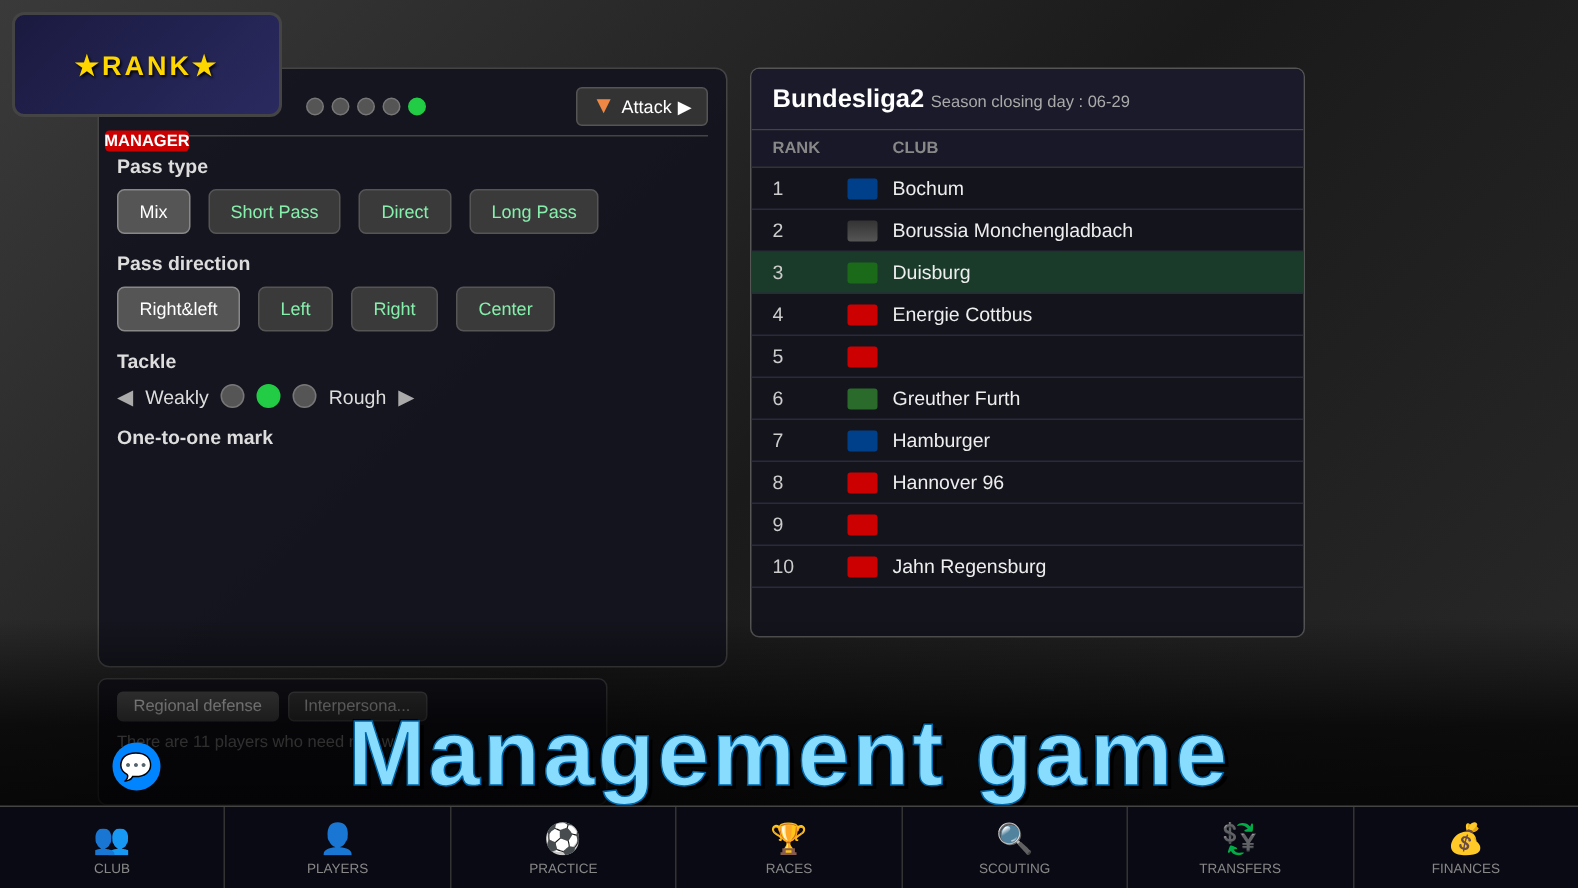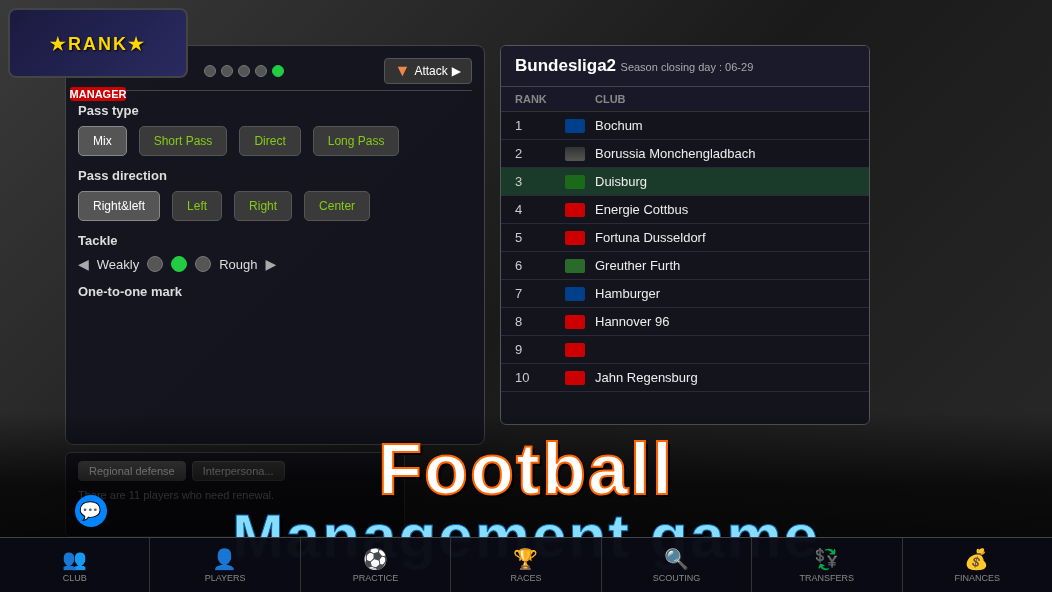--- a/index.html
+++ b/index.html
@@ -133,21 +133,21 @@
 
     .button-group {
       display: flex;
       gap: 12px;
       margin-bottom: 4px;
     }
     .tactic-btn {
       background: #3a3a3a;
       border: 1px solid #555;
       border-radius: 5px;
-      color: #84cc16;
+      color: #86efac;
       font-size: 12px;
       padding: 7px 14px;
       cursor: pointer;
       white-space: nowrap;
     }
     .tactic-btn.active {
       background: #555;
       border-color: #888;
       color: #fff;
     }
@@ -459,21 +459,20 @@
     <span class="bl-club">Duisburg</span>
   </div>
   <div class="bl-row">
     <span class="bl-rank">4</span>
     <div class="bl-flag icon-cottbus"></div>
     <span class="bl-club">Energie Cottbus</span>
   </div>
   <div class="bl-row">
     <span class="bl-rank">5</span>
     <div class="bl-flag icon-fortuna"></div>
-    <span class="bl-club">Fortuna Dusseldorf</span>
   </div>
   <div class="bl-row">
     <span class="bl-rank">6</span>
     <div class="bl-flag icon-greuther"></div>
     <span class="bl-club">Greuther Furth</span>
   </div>
   <div class="bl-row">
     <span class="bl-rank">7</span>
     <div class="bl-flag icon-hamburger"></div>
     <span class="bl-club">Hamburger</span>
@@ -500,21 +499,20 @@
     <button class="notif-tab">Interpersona...</button>
   </div>
   <div class="notif-text">There are 11 players who need renewal.</div>
 </div>
 
 <div class="messenger-icon">
   <span>💬</span>
 </div>
 
 <div class="bottom-overlay">
-  <div class="main-title">Football</div>
   <div class="sub-title">Management game</div>
 </div>
 
 <div class="bottom-bar">
   <div class="bottom-tab">
     <span class="bottom-tab-icon">👥</span>
     <span class="bottom-tab-label">CLUB</span>
   </div>
   <div class="bottom-tab">
     <span class="bottom-tab-icon">👤</span>

